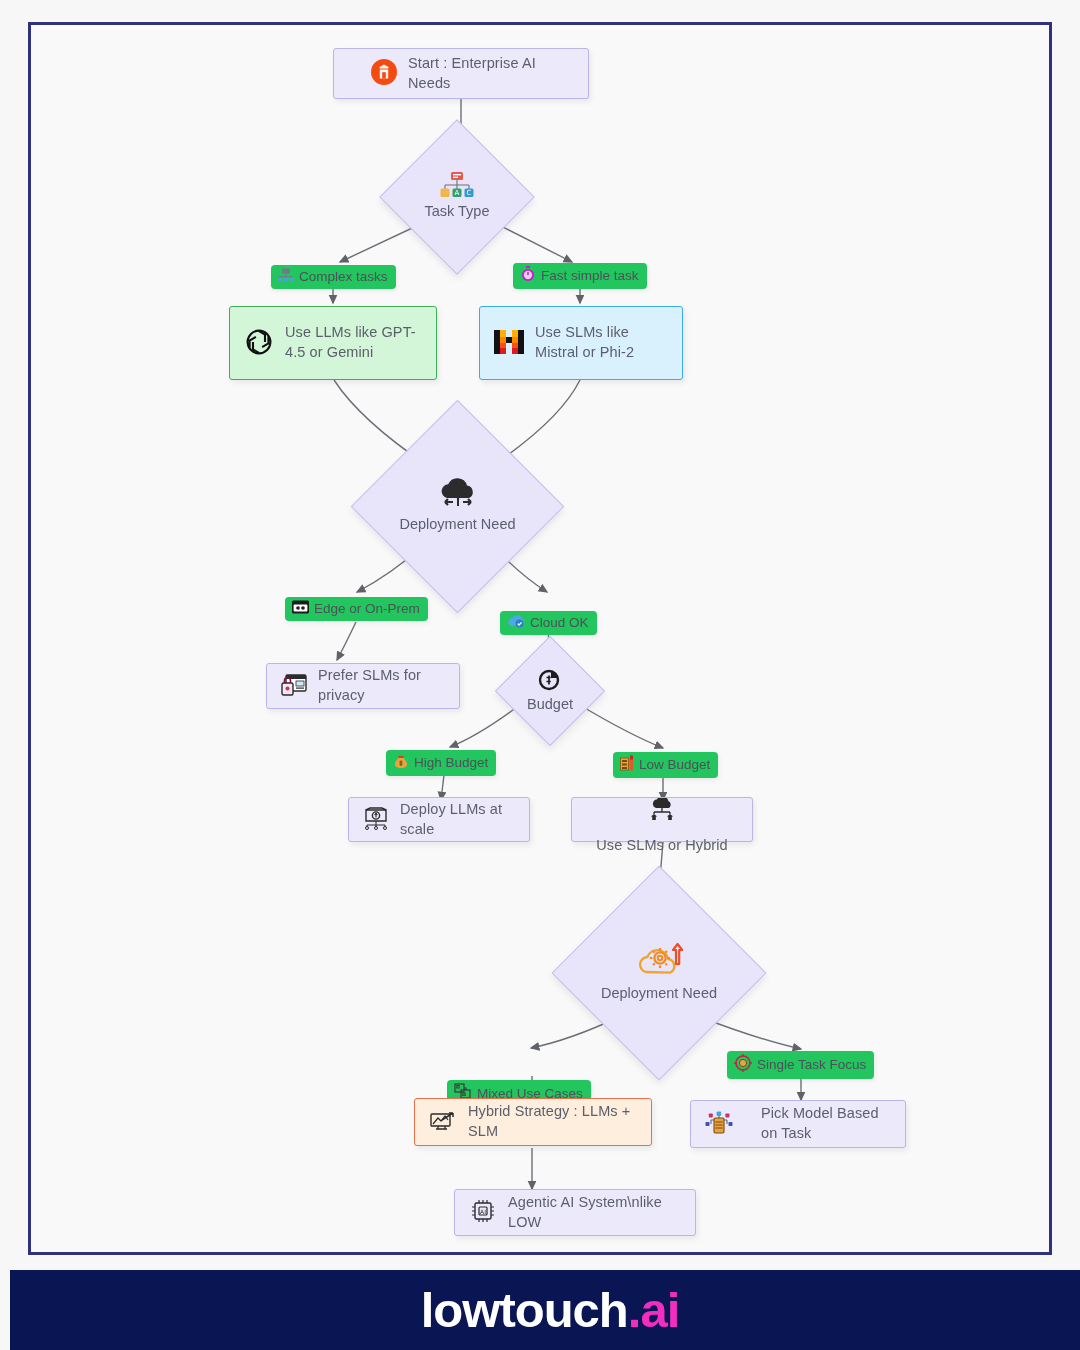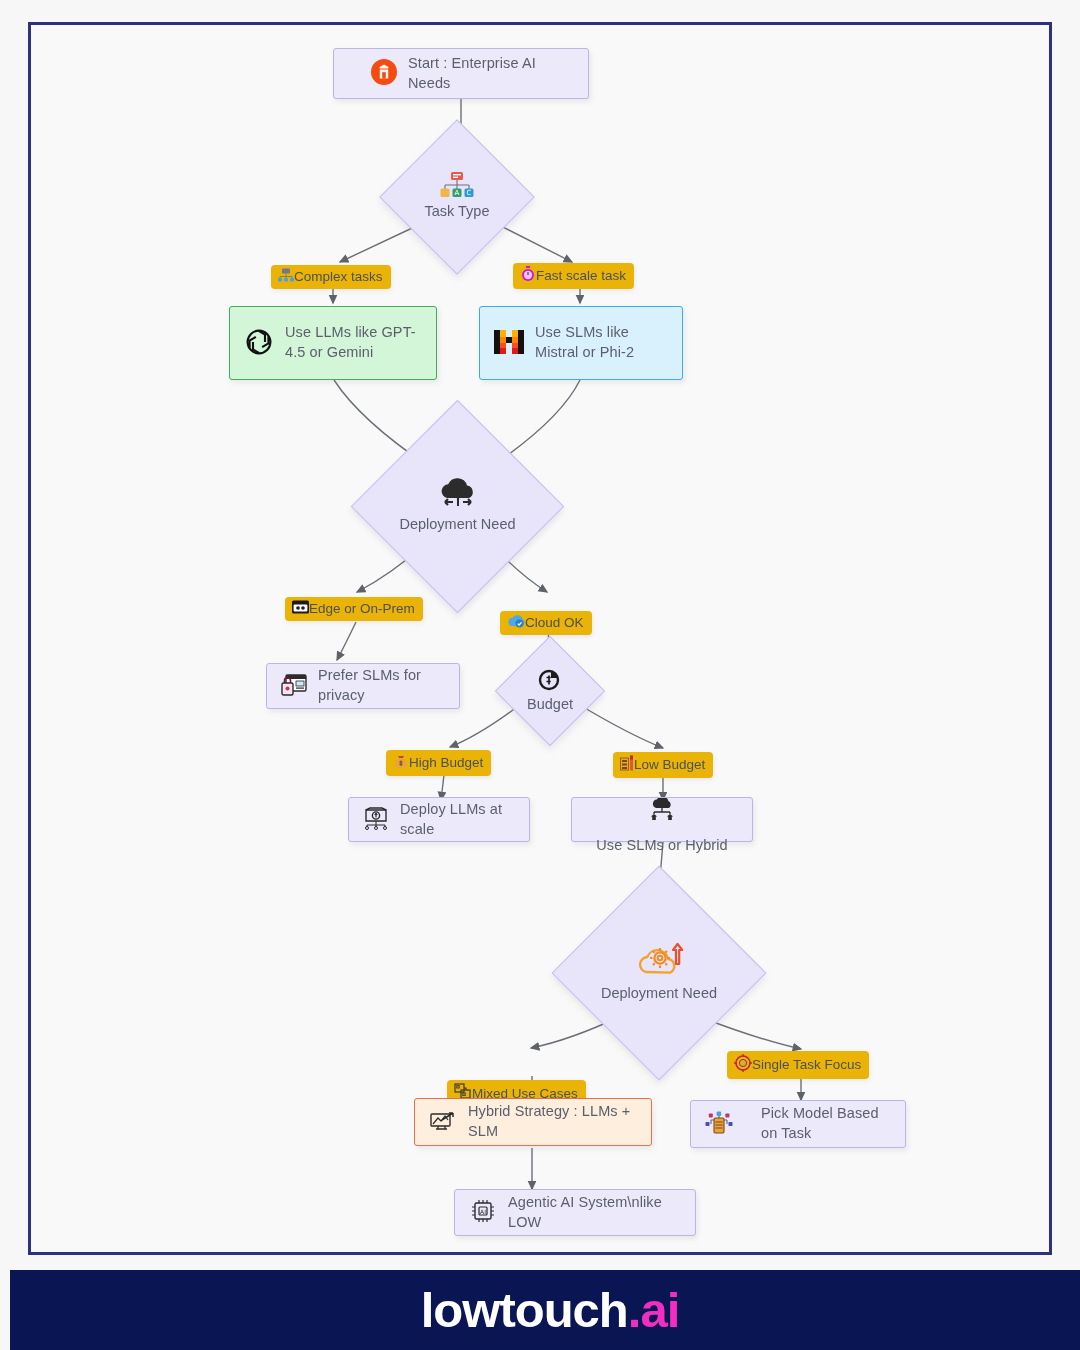--- a/index.html
+++ b/index.html
@@ -56,26 +56,26 @@
   .diamond-content{
     position:absolute;left:0;top:0;width:100%;height:100%;
     display:flex;flex-direction:column;align-items:center;justify-content:center;
     gap:1px;
     color:#5b5f6b;font-size:14.5px;
   }
   .diamond-content .ico{line-height:1;}
 
   .edge-label{
     position:absolute;
-    background:#eab308;
+    background:#22c55e;
     border-radius:4px;
     padding:3px 8px 4px 7px;
     font-size:13.5px;
     color:#4d5158;
-    display:flex;align-items:center;
+    display:flex;align-items:center;gap:5px;
     white-space:nowrap;
     box-shadow:1px 2px 4px rgba(120,120,140,.12);
   }
 
   .ico{display:inline-block;flex:0 0 auto;}
   .txt{line-height:1.35;}
 
   #footer{
     position:absolute;left:0;bottom:0;width:1080px;height:80px;
     background:#0a1554;
@@ -172,21 +172,21 @@
 
   <div class="edge-label" style="left:513px;top:263px;">
     <span class="ico">
       <svg width="16" height="16" viewBox="0 0 16 16">
         <rect x="6" y="0" width="4" height="2" fill="#c61ad0"></rect>
         <circle cx="8" cy="9" r="6" fill="#c61ad0"></circle>
           <circle cx="8" cy="9" r="4.2" fill="#f2c7f5"></circle>
         <path d="M8 9V6" stroke="#8a0d93" stroke-width="1.2"></path>
       </svg>
     </span>
-    <span>Fast scale task</span>
+    <span>Fast simple task</span>
   </div>
 
   <div class="node rect green" style="left:229px;top:306px;width:208px;height:74px;">
     <span class="ico">
       <svg width="30" height="30" viewBox="0 0 30 30">
         <g fill="none" stroke="#111" stroke-width="2.1">
           <circle cx="15" cy="15" r="11.4"></circle>
           <path d="M15 4.2c4 2.3 6 3.5 6 3.5v7.3M15 25.8c-4-2.3-6-3.5-6-3.5v-7.3M24.4 9.6c0 4.6 0 6.9 0 6.9l-6.3 3.6M5.6 20.4c0-4.6 0-6.9 0-6.9l6.3-3.6"></path>
         </g>
       </svg>

